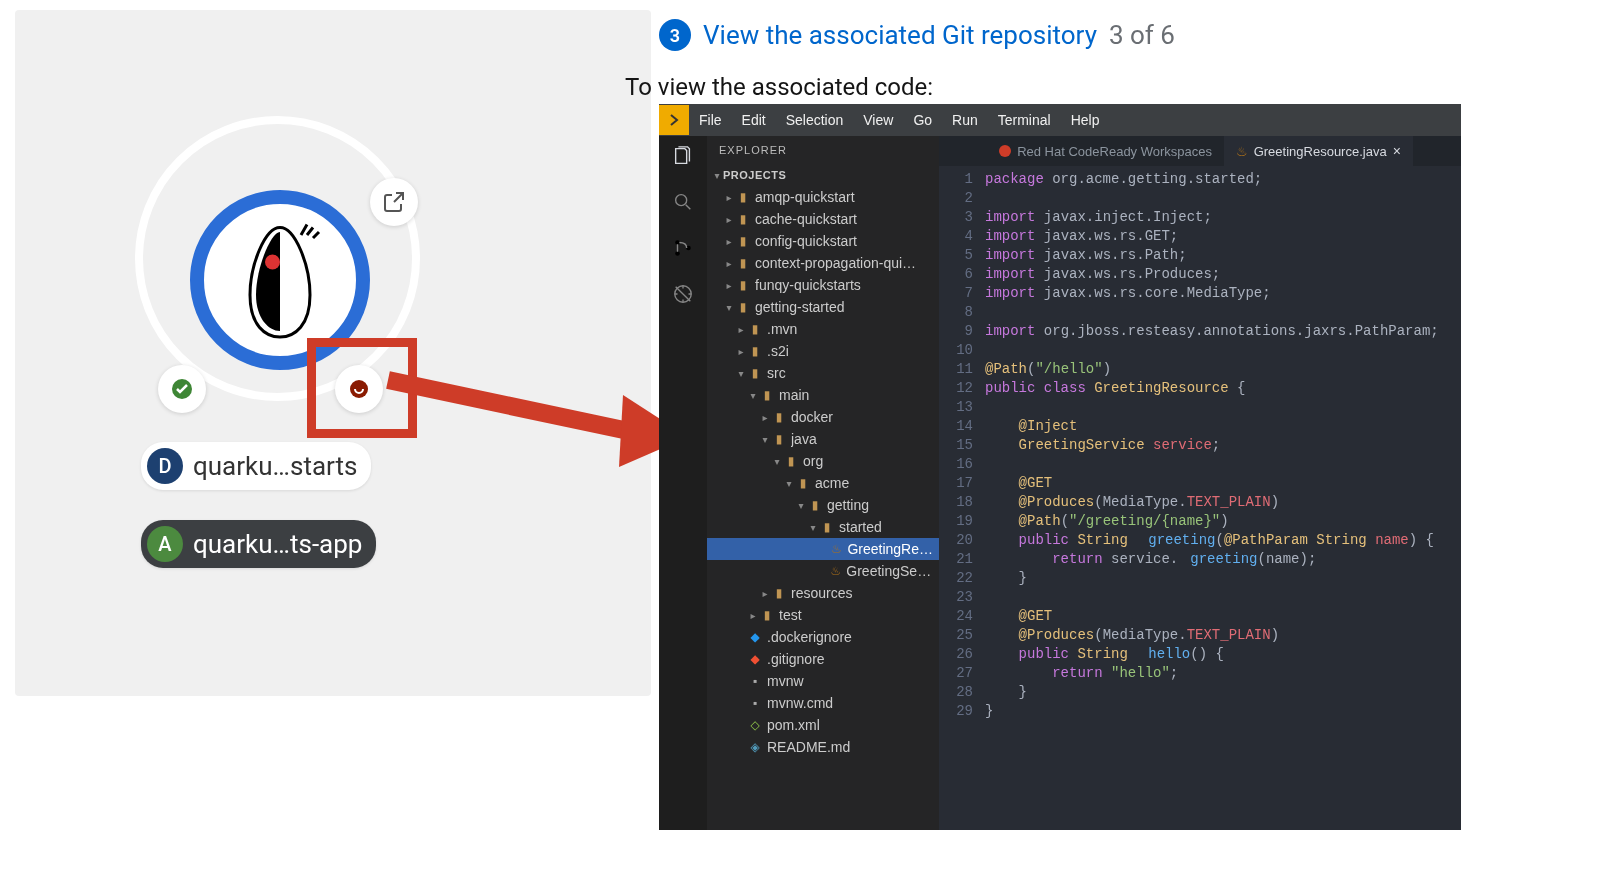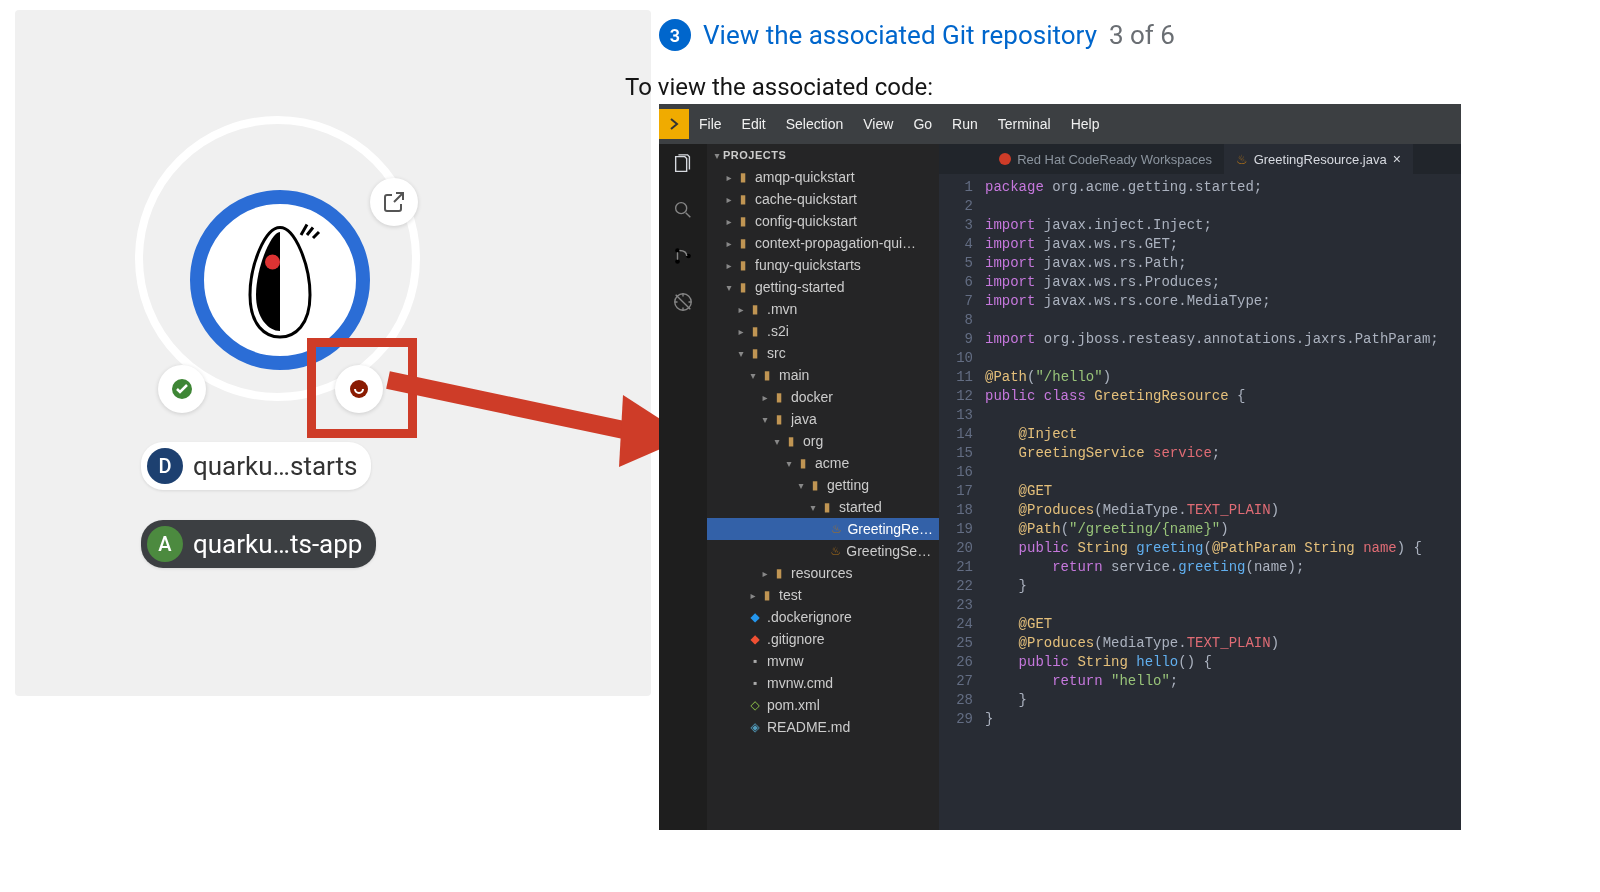--- a/index.html
+++ b/index.html
@@ -29,21 +29,21 @@
 
 
 .step-header { position: absolute; left: 659px; top: 19px; display: flex; align-items: center; gap: 12px; font-size: 26px; }
 .step-num { width: 32px; height: 32px; border-radius: 50%; background: #0066cc; color: #fff; display: flex; align-items: center; justify-content: center; font-size: 18px; font-weight: 600; }
 .step-title { color: #0066cc; font-weight: 400; }
 .step-count { color: #6a6e73; font-weight: 400; }
 .step-sub { position: absolute; left: 625px; top: 73px; font-size: 24px; color: #151515; }
 
 
 .ide { position: absolute; left: 659px; top: 104px; width: 802px; height: 726px; background: #21252b; color: #d7dae0; font-family: Menlo, Monaco, "Courier New", monospace; font-size: 14px; overflow: hidden; }
-.menubar { height: 40px; background: #3c3f42; display: flex; align-items: center; padding-left: 0; gap: 0; }
+.menubar { height: 32px; background: #3c3f42; display: flex; align-items: center; padding-left: 0; gap: 0; }
 .menubar .menu-accent { width: 30px; height: 30px; background: #f0ab00; display: flex; align-items: center; justify-content: center; }
 .menubar .menu-item { padding: 0 10px; font-size: 14px; color: #f0f0f0; font-family: -apple-system, sans-serif; cursor: pointer; }
 
 .ide-body { display: flex; height: calc(100% - 30px); }
 .activity-bar { width: 48px; background: #1e1e1e; display: flex; flex-direction: column; align-items: center; padding-top: 6px; gap: 18px; }
 .activity-bar .act-icon { width: 28px; height: 28px; display: flex; align-items: center; justify-content: center; color: #858585; cursor: pointer; }
 .activity-bar .act-icon.active { color: #d7dae0; }
 
 .explorer { width: 232px; background: #252526; display: flex; flex-direction: column; }
 .explorer-title { font-size: 11px; letter-spacing: 1px; padding: 8px 12px; color: #bbb; font-family: -apple-system, sans-serif; }
@@ -64,21 +64,21 @@
 
 .code { flex: 1; display: flex; padding-top: 4px; }
 .gutter { width: 46px; text-align: right; color: #636d83; padding-right: 12px; }
 .gutter div { height: 19px; line-height: 19px; }
 .lines { flex: 1; }
 .lines div { height: 19px; line-height: 19px; white-space: pre; }
 
 .tok-kw { color: #c678dd; }
 .tok-str { color: #98c379; }
 .tok-type { color: #e5c07b; }
-.tok-fn { color: #61afef; }
+.tok-fn { color: #61afef; margin-left: 12px; }
 .tok-ann { color: #e5c07b; }
 .tok-var { color: #e06c75; }
 .tok-pl { color: #abb2bf; }
 
 .folder-icon { color: #c09553; }
 .java-icon { color: #b07219; }
 .md-icon { color: #519aba; }
 .xml-icon { color: #8dc149; }
 </style>
 </head>
@@ -176,20 +176,21 @@
           </svg>
         </div>
       <div class="act-icon">
           <svg width="22" height="22" viewBox="0 0 24 24">
             <circle cx="12" cy="12" r="9" fill="none" stroke="currentColor" stroke-width="1.5"></circle>
             <path d="M4 4l16 16M12 3v3M12 18v3M3 12h3M18 12h3" stroke="currentColor" stroke-width="1.5"></path>
           </svg>
         </div>
     </div>
     <div class="explorer">
+      <div class="explorer-title">EXPLORER</div>
       <div class="tree" id="tree">
           <div class="tree-row" style="padding-left: 4px;">
             <span class="chev">▾</span>
             <span class="section-label">PROJECTS</span>
           </div>
           <div class="tree-row" style="padding-left: 16px;">
             <span class="chev">▸</span>
             <span class="ficon folder-icon">▮</span>
             <span class="fname">amqp-quickstart</span>
           </div>

